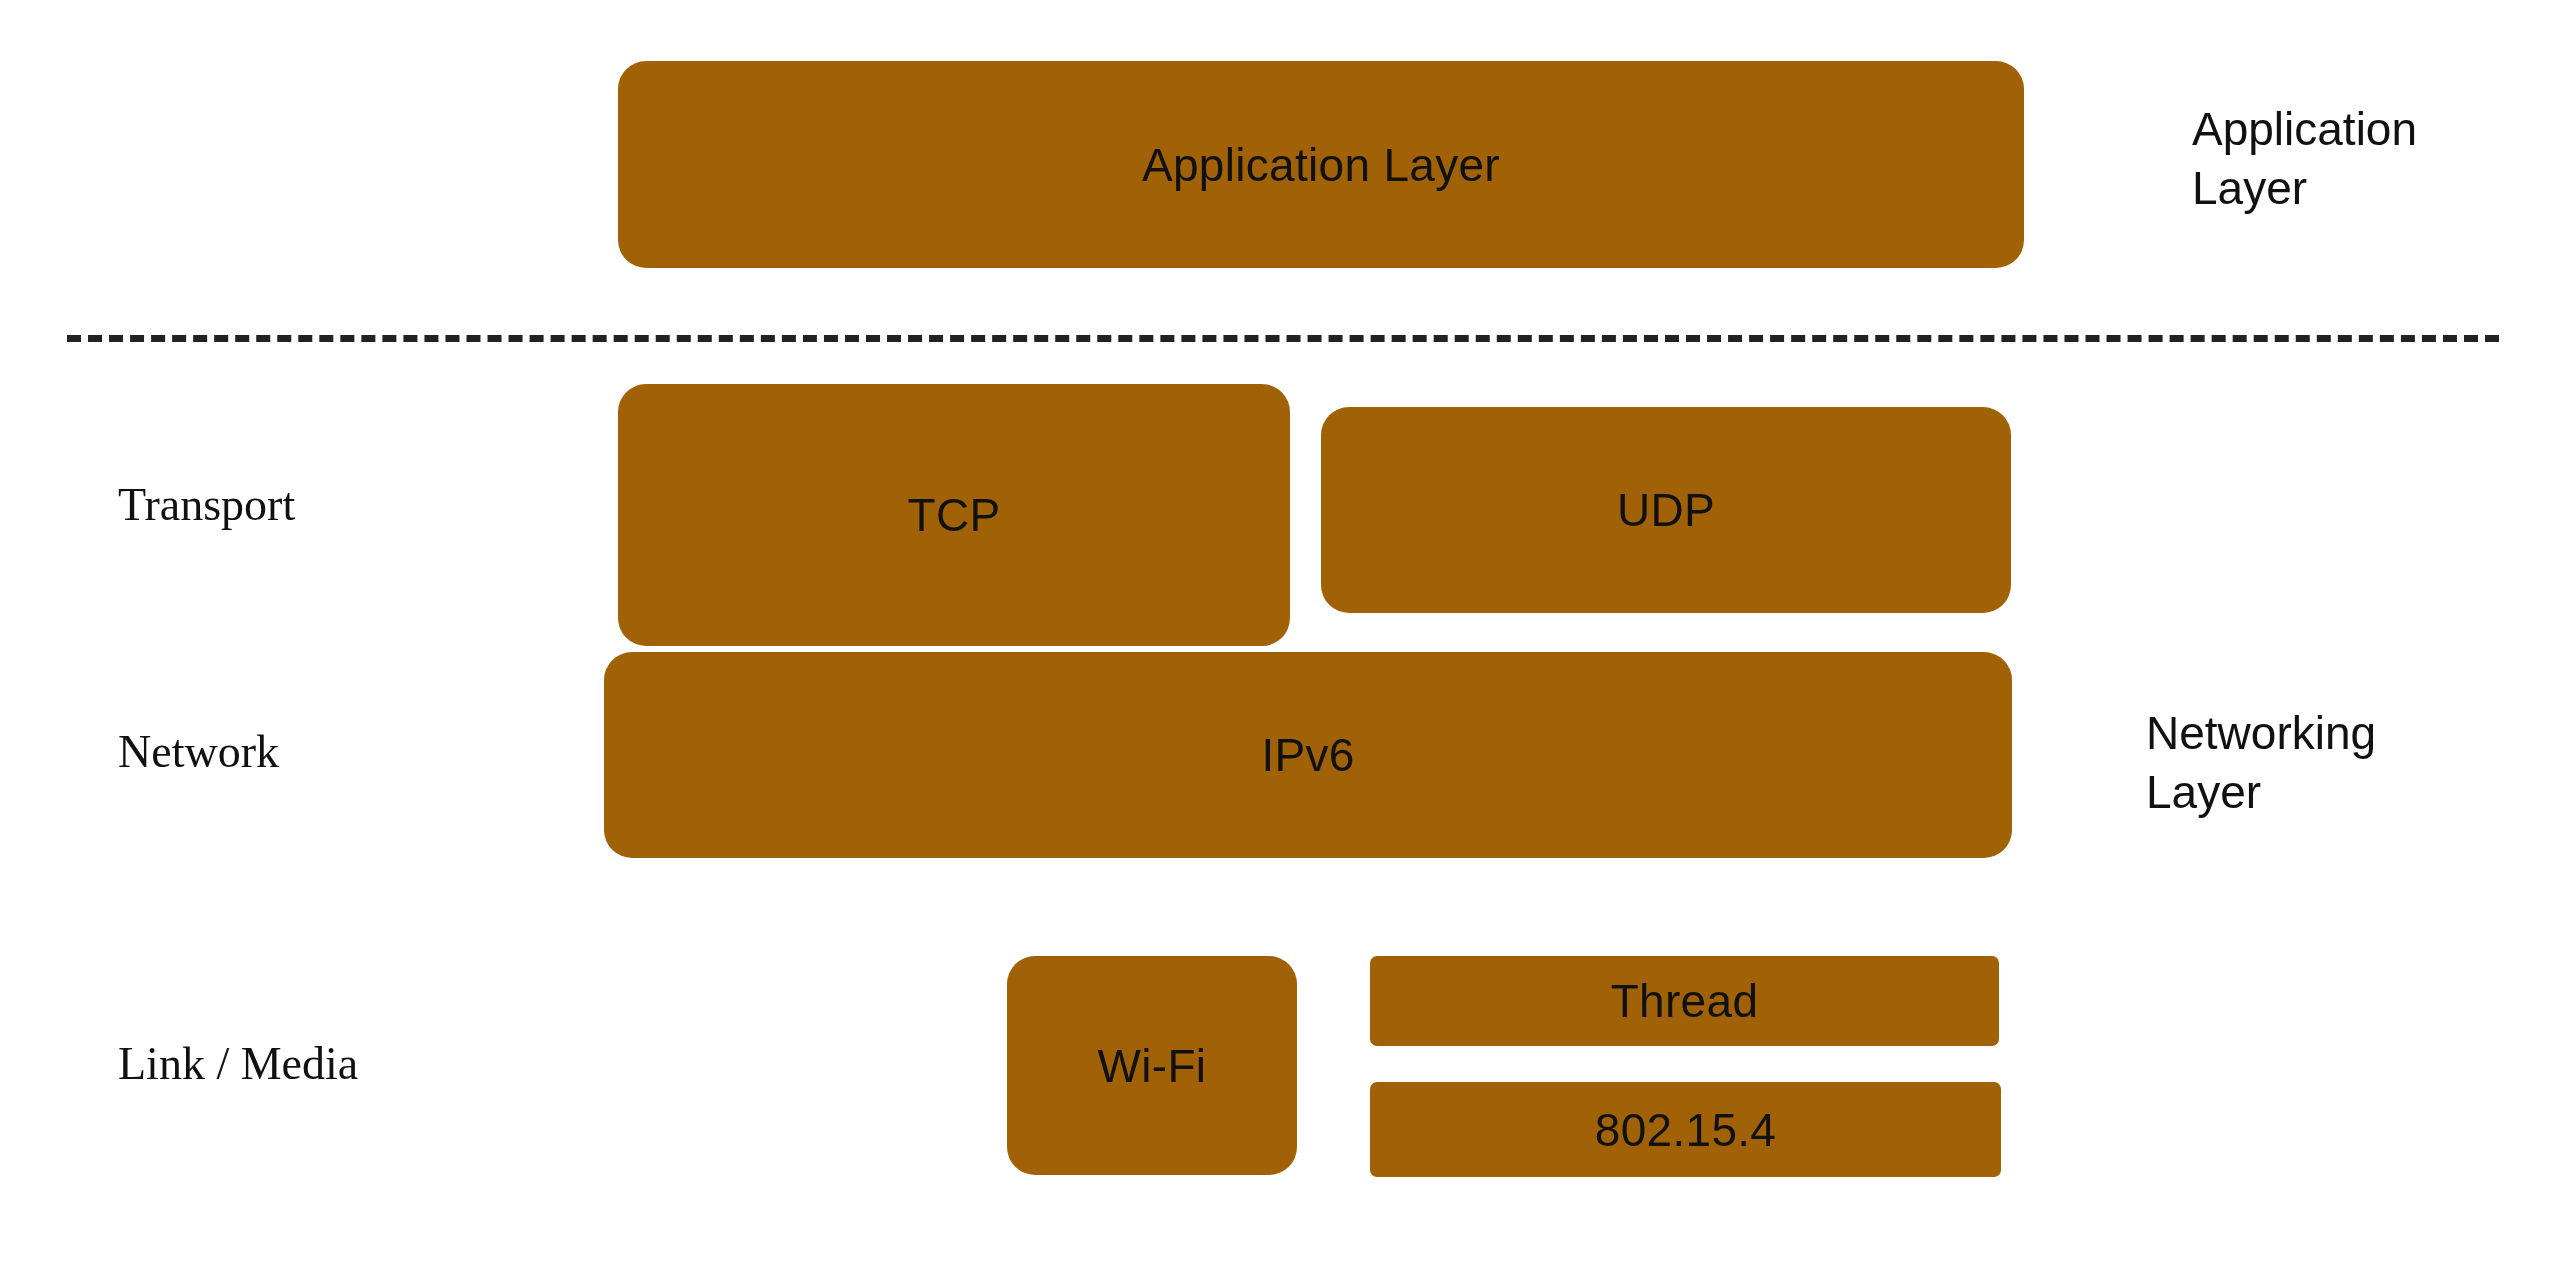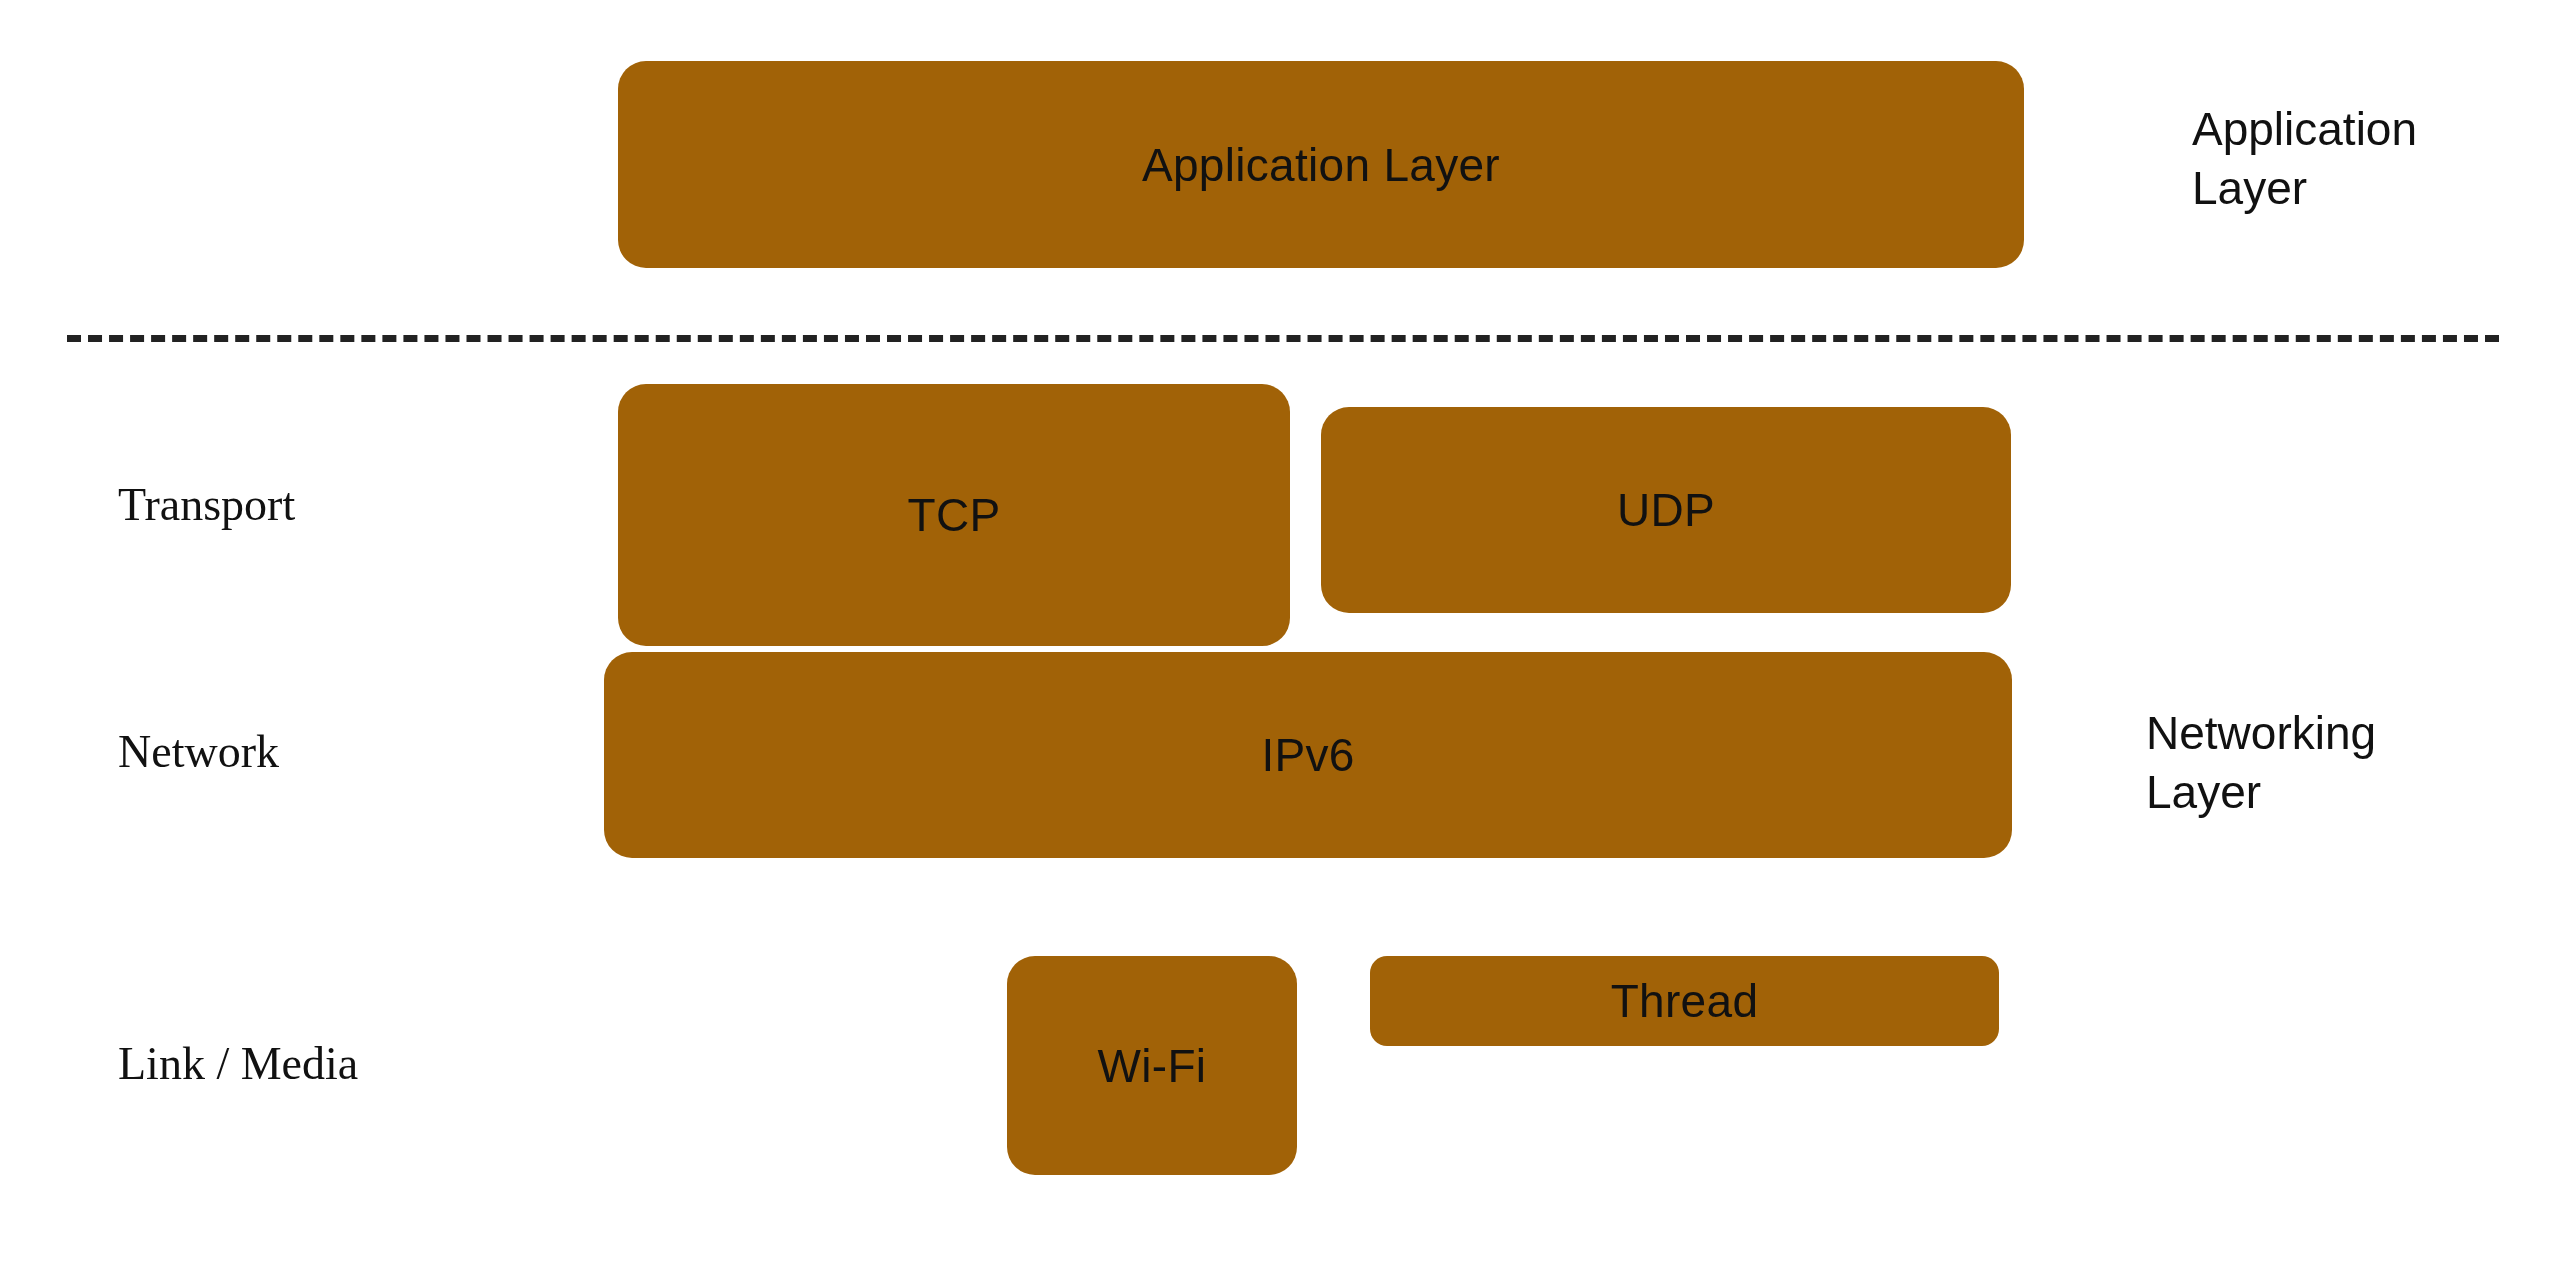--- a/index.html
+++ b/index.html
@@ -30,21 +30,21 @@
     box-sizing: border-box;
   }
   .box-label {
     color: #111111;
     font-size: 46px;
     font-weight: 400;
     letter-spacing: 0.3px;
     line-height: 1;
     white-space: nowrap;
   }
-  .box.small-radius { border-radius: 17px; }
+  .box.small-radius { border-radius: 7px; }
 
   
   .row-label {
     position: absolute;
     color: #111111;
     font-size: 46px;
     font-weight: 400;
     line-height: 1.12;
     white-space: nowrap;
     font-family: Liberation Serif, serif;
@@ -108,15 +108,18 @@
 
 
   <div class="box" style="left:1007px; top:956px; width:290px; height:219px;">
     <span class="box-label">Wi-Fi</span>
   </div>
 
   <div class="box small-radius" style="left:1370px; top:956px; width:629px; height:90px;">
     <span class="box-label">Thread</span>
   </div>
 
+  <div class="box small-radius" style="left:1370px; top:1082px; width:631px; height:95px;">
+    <span class="box-label">802.15.4</span>
+  </div>
 
 </div>
 
 
 </body></html>

